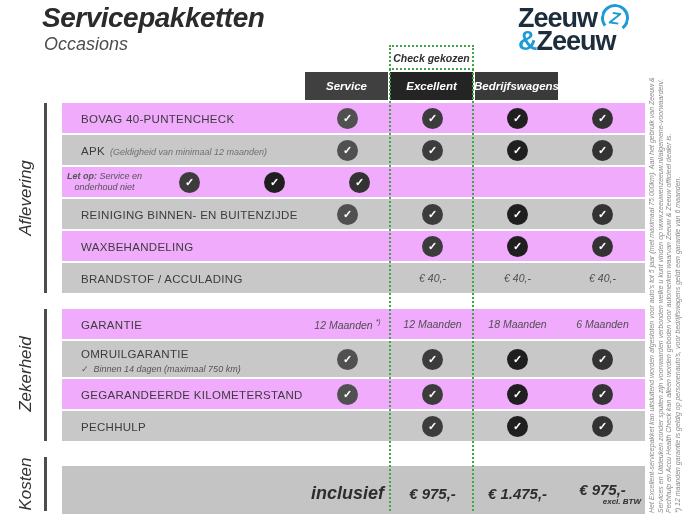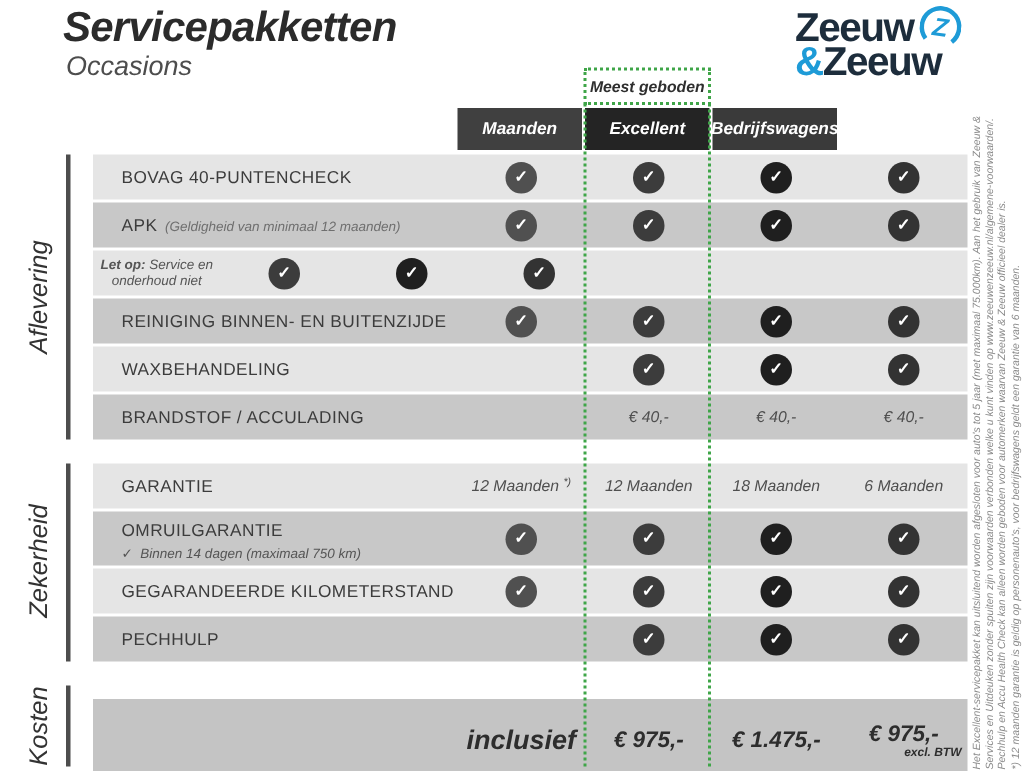--- a/index.html
+++ b/index.html
@@ -4,21 +4,21 @@
 <style>
   html,body { margin:0; padding:0; background:#fff; }
   .page {
     position:relative; width:685px; height:514px; background:#ffffff;
     font-family:"Liberation Sans", sans-serif; overflow:hidden;
   }
   
   .title { position:absolute; left:42px; top:2px; font-size:28px; font-weight:bold;
            font-style:italic; color:#2b2b2b; letter-spacing:-0.5px; }
   .subtitle { position:absolute; left:44px; top:34px; font-size:18px; font-style:italic; color:#4d4d4d; }
-  .logo { position:absolute; top:4px; right:44px; line-height:1; }
+  .logo { position:absolute; top:4px; right:56px; line-height:1; }
   .logo-row { display:flex; align-items:center; }
   .logo-word { font-size:27px; font-weight:bold; color:#1d2d3c; letter-spacing:-1px; }
   .logo-amp  { font-size:27px; font-weight:bold; color:#1e9bd7; letter-spacing:-1px; }
   .logo-z {
     width:28px; height:28px; margin-left:4px; border:3px solid #1e9bd7; border-radius:50%;
     border-bottom-color:transparent; box-sizing:border-box;
     display:flex; align-items:center; justify-content:center;
     font-size:17px; font-weight:bold; font-style:italic; color:#1e9bd7; transform:rotate(8deg);
   }
   .logo-line2 { margin-top:-4px; }
@@ -31,21 +31,21 @@
                background:#fff; border:2px dotted #3fa548; display:flex; align-items:center; justify-content:center;
                font-size:10.5px; font-weight:bold; font-style:italic; color:#2f2f2f; z-index:6; }
   .premium-lines { position:absolute; left:389px; top:69px; width:85px; height:442px; box-sizing:border-box;
                    border-left:2px dotted #3fa548; border-right:2px dotted #3fa548; pointer-events:none; z-index:5; }
   
   .section { position:absolute; left:62px; width:583px; }
   #sec-aflevering { top:103px; }
   #sec-zekerheid  { top:309px; }
   .row { display:flex; margin-bottom:2px; height:30px; align-items:center; }
   .row.tall { height:36px; }
-  .row.light { background:#e5e5e5; }
+  .row.light { background:#f0abfc; }
   .row.dark  { background:#c8c8c8; }
   .label-cell { flex:0 0 243px; padding-left:19px; box-sizing:border-box; }
   .row-label { font-size:11.5px; color:#3c3c3c; letter-spacing:0.3px; }
   .row-label-note { font-size:9px; font-style:italic; color:#6f6f6f; margin-left:5px; letter-spacing:0; }
   .row-sub { font-size:9px; font-style:italic; color:#555; margin-top:2px; }
   .row-sub .sub-check { font-style:normal; margin-right:5px; }
   .cell { flex:0 0 85px; display:flex; flex-direction:column; align-items:center; justify-content:center; text-align:center; }
   .check-circle { width:21px; height:21px; border-radius:50%; color:#fff; display:flex; align-items:center;
                   justify-content:center; font-size:11px; font-weight:bold; line-height:1; }
   .cell-text { font-size:10.5px; font-style:italic; color:#4f4f4f; }
@@ -88,25 +88,25 @@
     <div class="logo-row">
       <span class="logo-word">Zeeuw</span>
       <span class="logo-z">Z</span>
     </div>
     <div class="logo-row logo-line2">
       <span class="logo-amp">&amp;</span>
       <span class="logo-word">Zeeuw</span>
     </div>
   </div>
 
-  <div class="meest-box">Meest geboden</div>
+  <div class="meest-box">Check gekozen</div>
   <div class="premium-lines"></div>
 
   <div class="col-headers">
-      <div class="col-header" style="background: rgb(64, 64, 64);">Maanden</div>
+      <div class="col-header" style="background: rgb(64, 64, 64);">Service</div>
       <div class="col-header" style="background: rgb(36, 36, 36);">Excellent</div>
       <div class="col-header" style="background: rgb(58, 58, 58);">Bedrijfswagens</div>
     </div>
 
   <div class="section" id="sec-aflevering">
       <div class="row light">
         <div class="label-cell">
           <div><span class="row-label">BOVAG 40-PUNTENCHECK</span></div>
         </div>
         <div class="cell">

